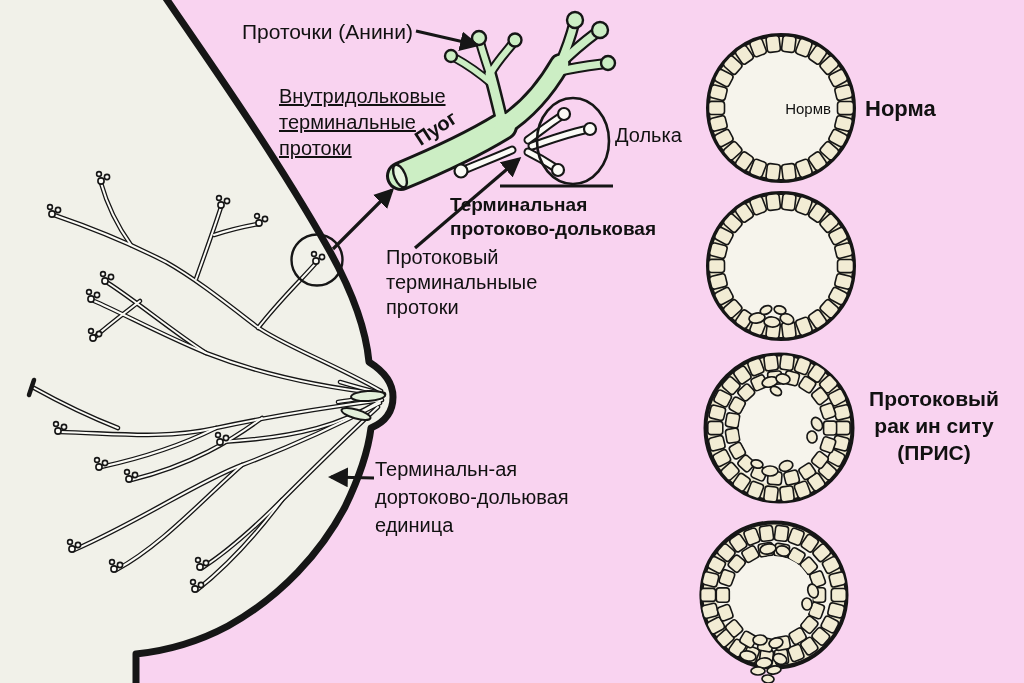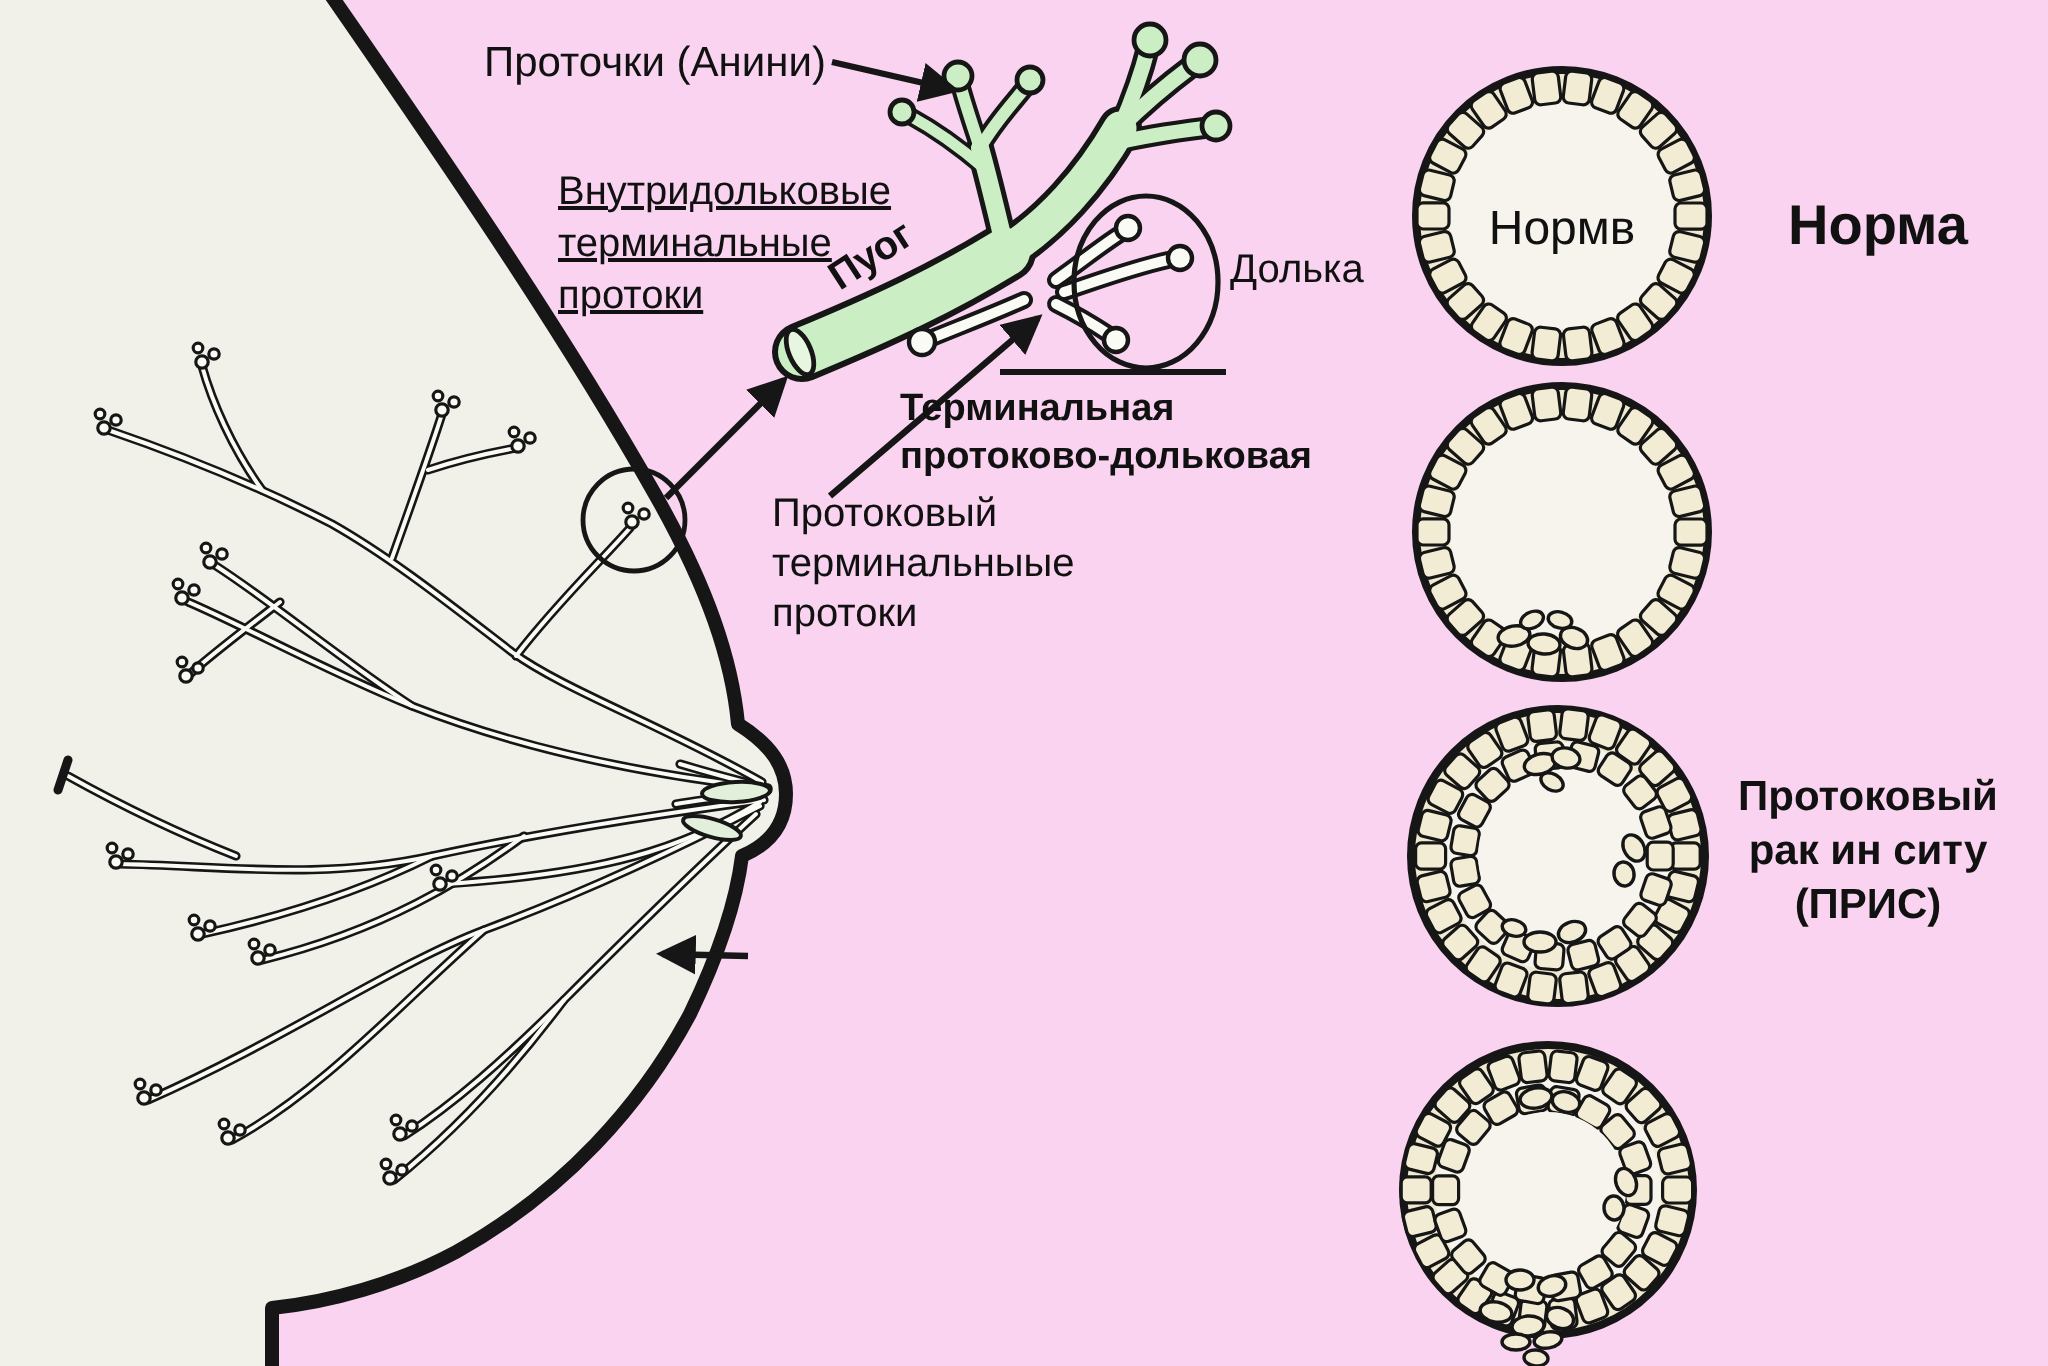--- a/index.html
+++ b/index.html
@@ -343,23 +343,26 @@
 
   <div class="lbl" style="left:615px;top:123px;font-size:20px;">Долька</div>
 
   <div class="lbl b" style="left:450px;top:193px;width:225px;text-align:left;font-size:19px;line-height:24px;">Терминальная
 протоково-дольковая</div>
 
   <div class="lbl" style="left:386px;top:245px;font-size:20px;line-height:25px;">Протоковый
 терминальныые
 протоки</div>
 
-
-  <div class="lbl" style="left:731px;top:100px;width:100px;text-align:center;font-size:24px;">Нормв</div>
-
-  <div class="lbl b" style="left:894px;top:96px;font-size:28px;">Норма</div>
+  <div class="lbl" style="left:375px;top:455px;font-size:20px;line-height:28px;">Терминальн-ая
+дортоково-дольювая
+единица</div>
+
+  <div class="lbl" style="left:731px;top:100px;width:100px;text-align:right;font-size:15px;">Нормв</div>
+
+  <div class="lbl b" style="left:865px;top:96px;font-size:22px;">Норма</div>
 
 
   <div class="lbl b" style="left:856px;top:385px;width:156px;text-align:center;font-size:21px;line-height:27px;">Протоковый
 рак ин ситу
 (ПРИС)</div>
 
 </div>
 
 </body></html>

